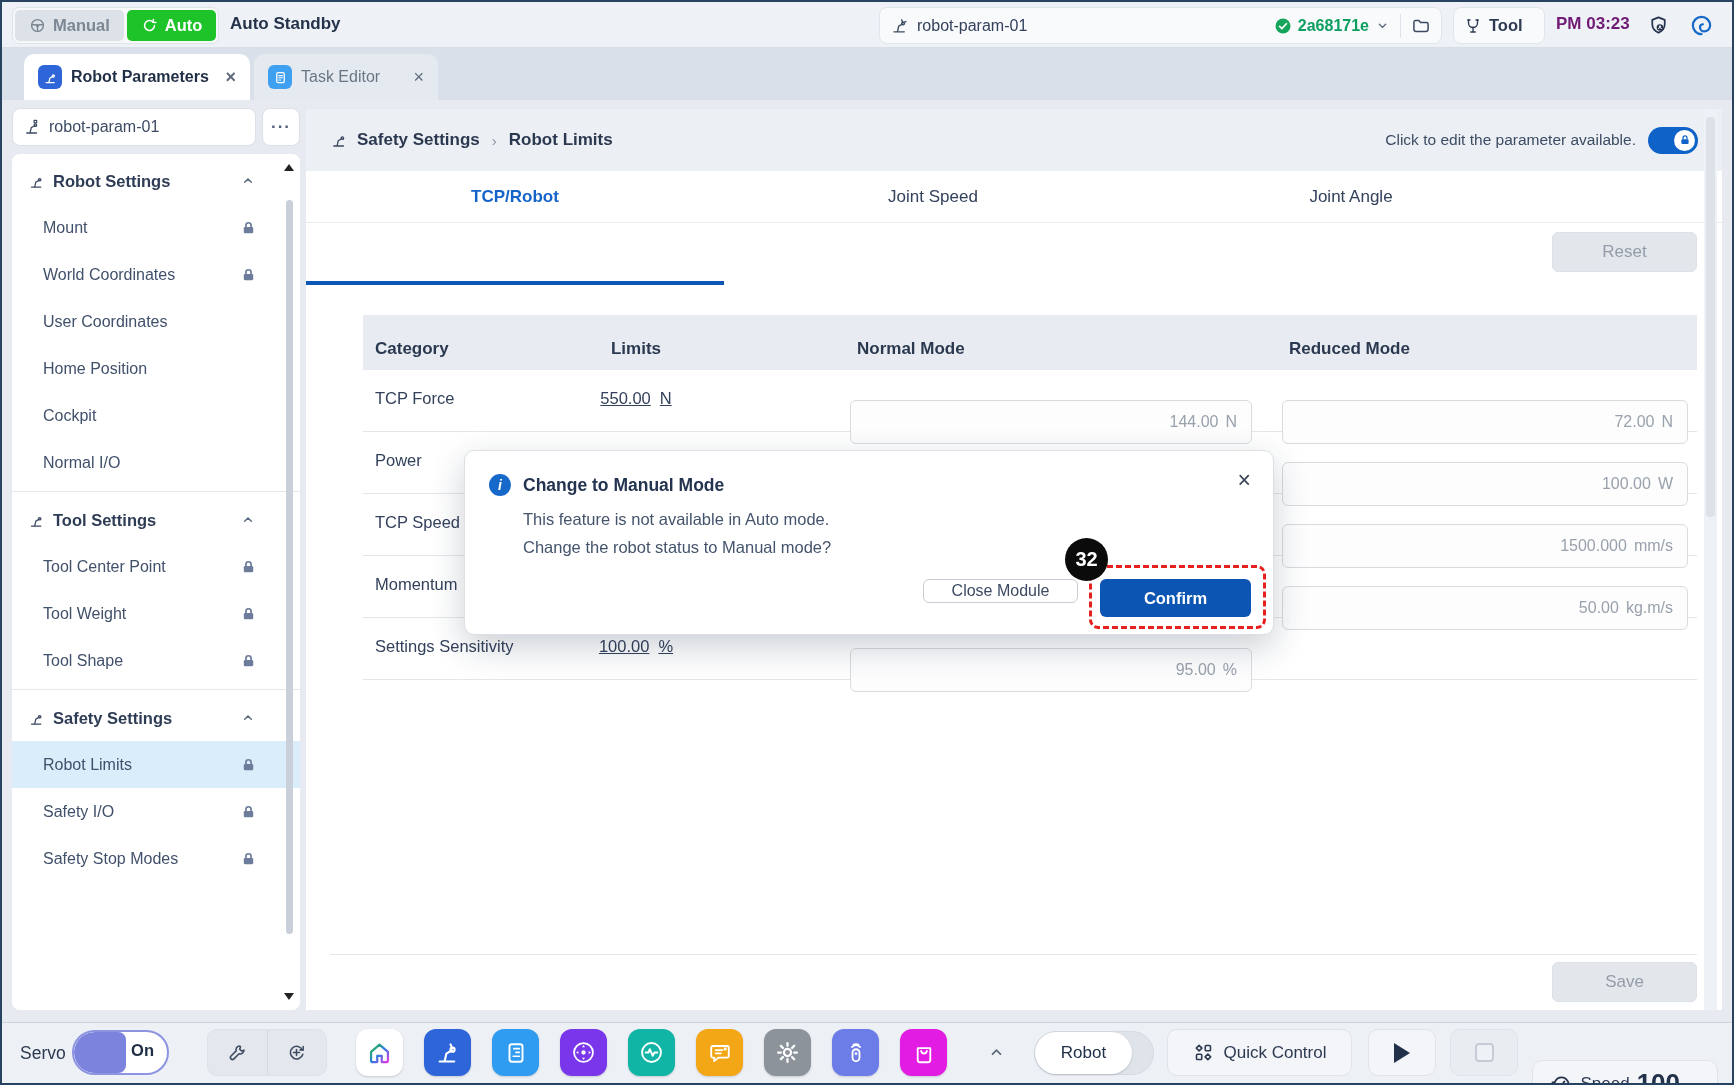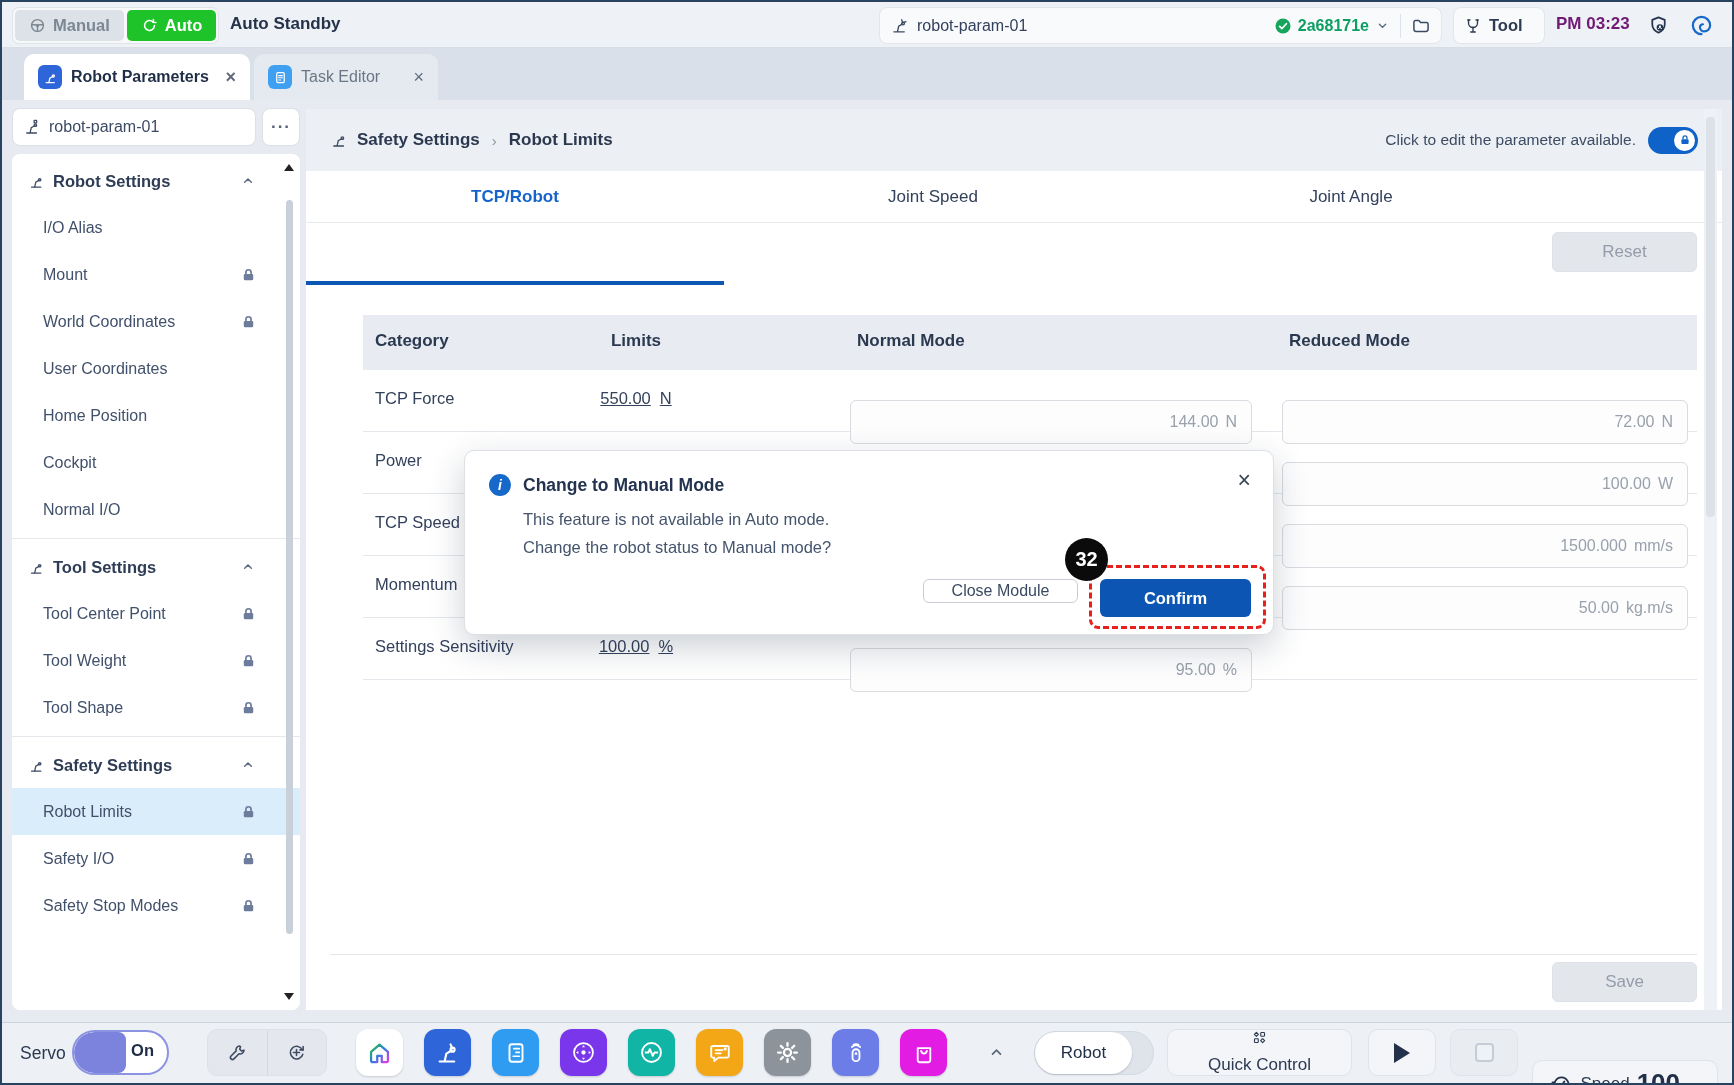--- a/index.html
+++ b/index.html
@@ -82,21 +82,21 @@
   .mtab-underline { position:absolute; left:0; top:110px; width:418px; height:4px; background:#0d57b4; }
   .btn-gray { position:absolute; width:145px; height:40px; background:#e3e7ec; border-radius:6px; border:1px solid #dde2e8;
               color:#949ca9; font-size:17px; display:flex; align-items:center; justify-content:center; }
   .reset-btn { left:1246px; top:123px; }
   .save-btn { left:1246px; top:853px; }
   .save-div { position:absolute; left:24px; top:845px; width:1367px; height:1px; background:#e3e7ec; }
 
   
   .tbl { position:absolute; left:57px; top:206px; width:1334px; }
   .tbl-head { position:relative; height:55px; background:#e8ecf2; font-size:17px; font-weight:600; color:#2b3950; }
-  .tbl-head span { position:absolute; top:16px; }
+  .tbl-head span { position:absolute; top:24px; }
   .h-cat { left:12px; } .h-lim { left:187px; width:172px; text-align:center; }
   .h-nor { left:494px; } .h-red { left:926px; }
   .tbl-row { position:relative; height:62px; border-bottom:1px solid #e3e7ec; font-size:16.5px; color:#33415c; }
   .c-cat { position:absolute; left:12px; top:19px; }
   .c-lim { position:absolute; left:187px; width:172px; top:19px; text-align:center;text-decoration:underline; }
   .c-lim .u { margin-left:9px; }
   .inp { position:absolute; top:9px; height:44px; background:#fdfdfe; border:1.5px solid #d8dbe0; border-radius:6px;
          display:flex; align-items:center; justify-content:flex-end; padding-right:14px; font-size:16px; color:#99a1ac;margin-top:21px; }
   .inp .u { margin-left:7px; }
   .inp-nor { left:487px; width:402px; } .inp-red { left:919px; width:406px; }
@@ -138,21 +138,21 @@
   .dock-icon { width:47px; height:47px; border-radius:12px; display:flex; align-items:center; justify-content:center;
                box-shadow:0 1px 2px rgba(30,40,60,.18); }
   .dock-chev { position:absolute; left:985px; top:20px; color:#5b6878; }
   .robot-sel { position:absolute; left:1032px; top:8px; width:120px; height:44px; border-radius:22px; background:#dfe3ea;
                border:1px solid #d4dae2; }
   .robot-sel .seg { position:absolute; left:0; top:0; width:97px; height:42px; background:#fff; border-radius:21px;
                     display:flex; align-items:center; justify-content:center; font-size:17px; color:#22304a;
                     box-shadow:0 1px 2px rgba(30,40,60,.18); }
   .bb-btn { position:absolute; top:6px; height:47px; background:#f3f5f8; border:1px solid #dfe4ea; border-radius:10px;
             display:flex; align-items:center; justify-content:center; gap:10px; color:#2c3a52; font-size:17px; }
-  .qc-btn { left:1165px; width:185px;flex-direction:column; }
+  .qc-btn { left:1165px; width:185px; }
   .play-btn { left:1366px; width:68px; }
   .stop-btn { left:1448px; width:68px; background:#e9edf2; }
   .speed-btn { left:1530px; width:186px; gap:7px;margin-top:31px; }
   .play-tri { width:0; height:0; border-top:10px solid transparent; border-bottom:10px solid transparent;
               border-left:16px solid #22304a; }
   .stop-sq { width:19px; height:19px; border:2px solid #c6ccd6; border-radius:4px; background:#eef1f5; }
   .speed-num { font-size:26px; font-weight:600; color:#22304a; }
   .speed-pct { font-size:14px; color:#44536b; align-self:flex-end; margin-bottom:8px; }
 </style>
 </head>
@@ -300,23 +300,20 @@
                 <circle cx="16.5" cy="9.5" r="1.7"></circle>
               </g>
             </svg>
           </span>
           <span>Robot Settings</span>
           <span class="chev">
             <svg width="16" height="16" viewBox="0 0 24 24" fill="none" stroke="#5a6980" stroke-width="2.2" stroke-linecap="round">
               <path d="M7 14l5-5 5 5"></path>
             </svg>
           </span>
-        </div>
-        <div class="menu-item">
-          <span>I/O Alias</span>
         </div>
         <div class="menu-item">
           <span>Mount</span>
           <span class="lock">
             <svg width="15" height="15" viewBox="0 0 14 14">
               <rect x="2.6" y="6" width="8.8" height="6" rx="1.3" fill="#6e7c9c"></rect>
               <path d="M4.6 6V4.5a2.4 2.4 0 0 1 4.8 0V6" stroke="#6e7c9c" stroke-width="1.6" fill="none"></path>
             </svg>
           </span>
         </div>

